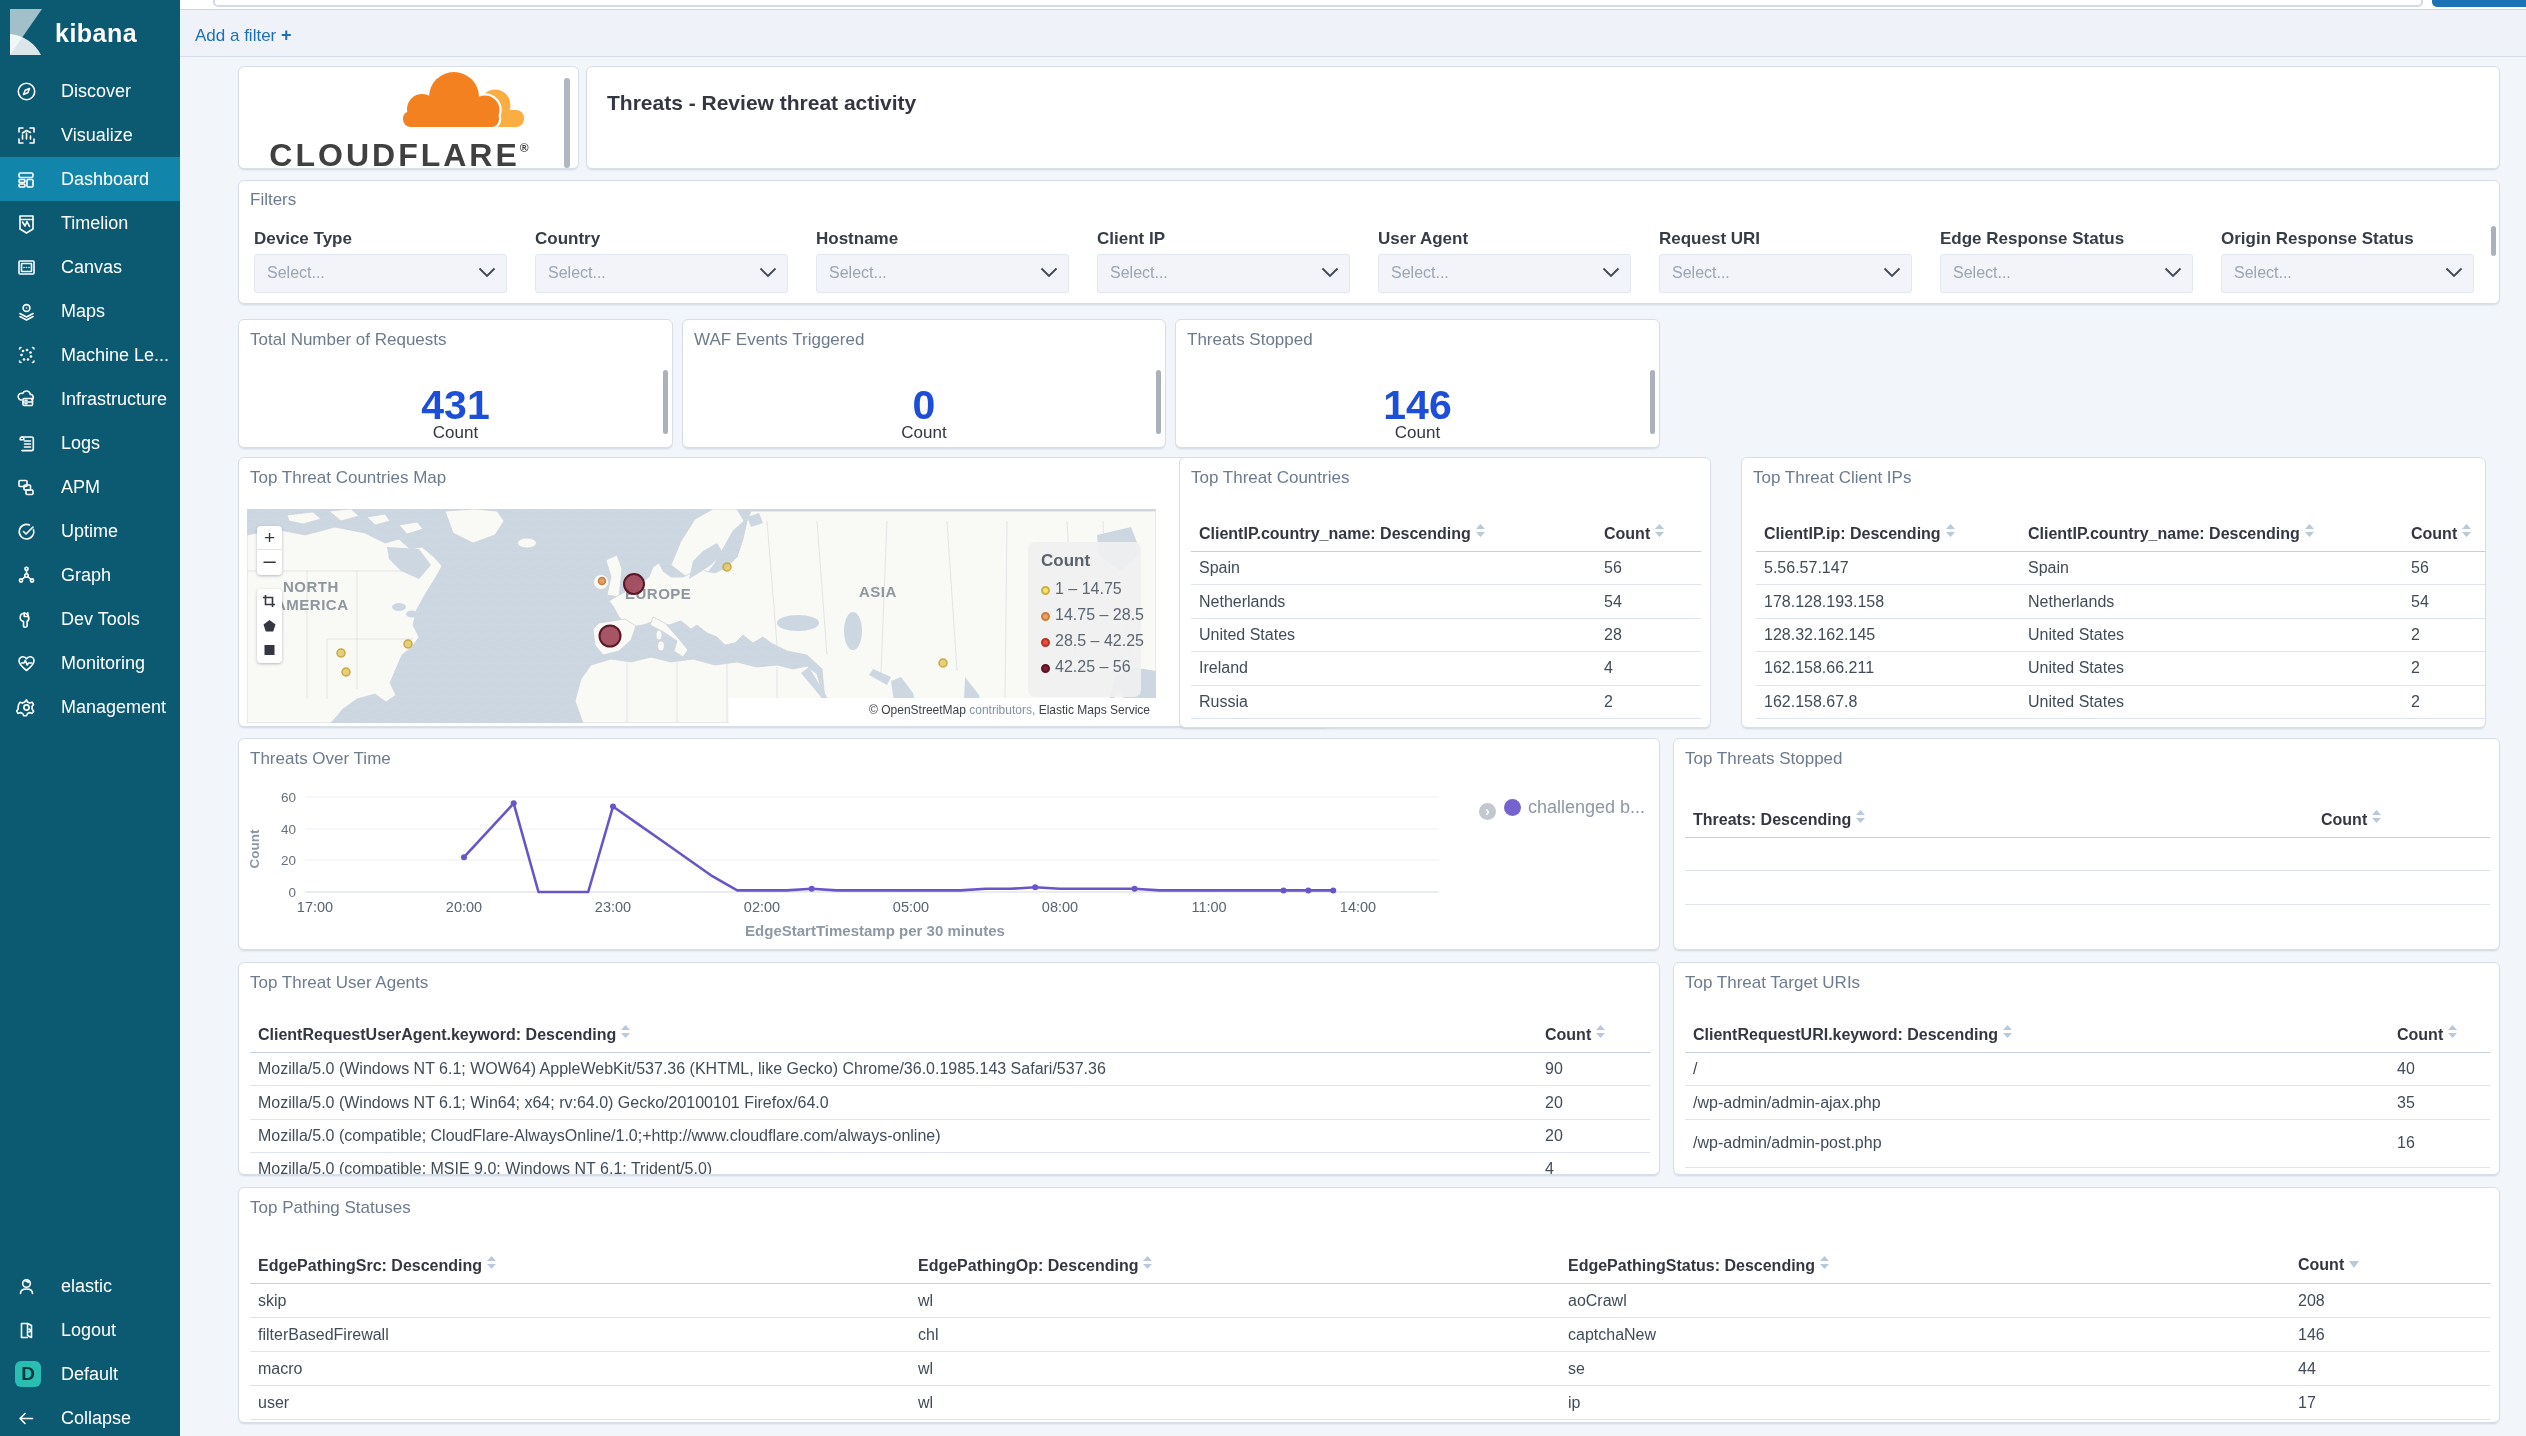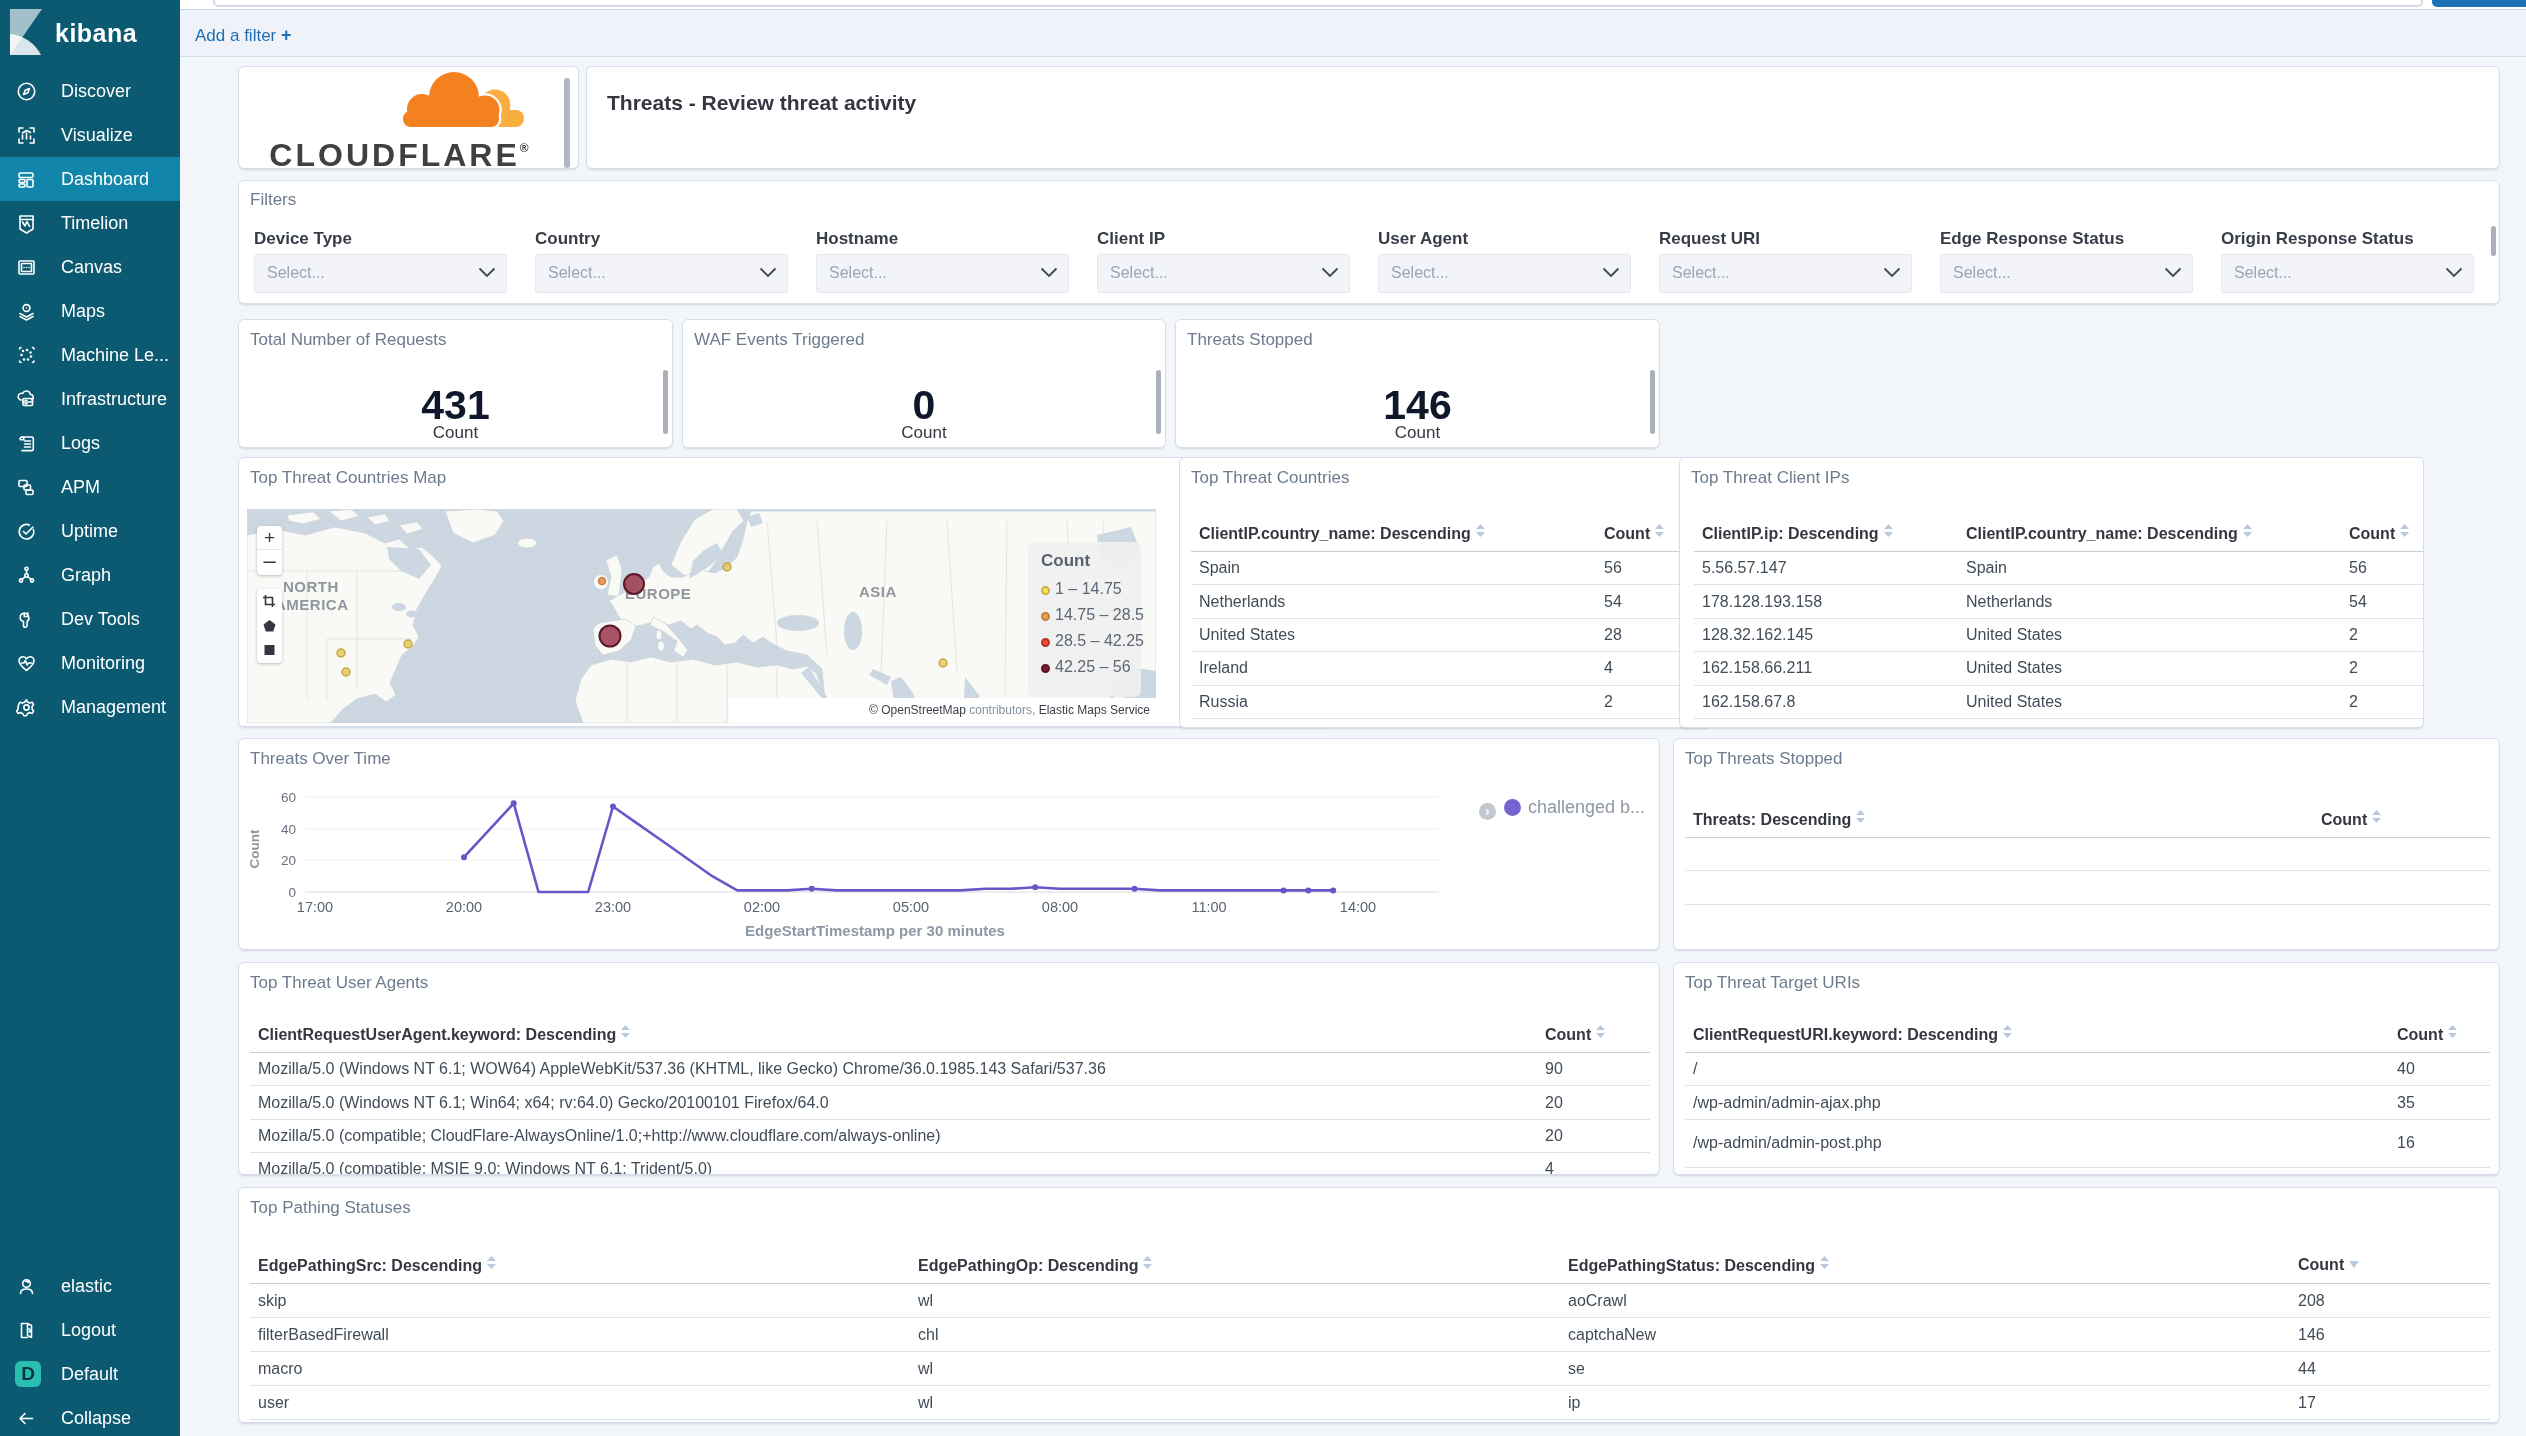--- a/index.html
+++ b/index.html
@@ -19,21 +19,21 @@
 #qbtn { position:absolute; left:2252px; top:-20px; width:110px; height:27px; background:#1b72b5; border-radius:5px; }
 #filterbar { position:absolute; left:180px; top:10px; width:2346px; height:47px; background:#eff2f8; border-bottom:1px solid #d5dce8; }
 #addfilter { position:absolute; left:15px; top:15px; font-size:17px; color:#1e6fb5; }
 #addfilter b { font-weight:700; font-size:18px; }
 
 #dash { position:absolute; left:180px; top:57px; width:2346px; height:1379px; background:#f2f5f9; }
 .panel { position:absolute; background:#fff; border:1px solid #d7dee9; border-radius:6px; box-shadow:0 2px 2px -1px rgba(130,145,170,.3); overflow:hidden; }
 .ptitle { position:absolute; left:11px; top:10px; font-size:17px; color:#6d7b8e; white-space:nowrap; }
 .thumb { position:absolute; background:#aab1bb; border-radius:3px; }
 
-.mval { position:absolute; width:100%; text-align:center; font-size:41px; font-weight:700; color:#0f172a; }
+.mval { position:absolute; width:100%; text-align:center; font-size:41px; font-weight:700; color:#1d4ed8; }
 .mlab { position:absolute; width:100%; text-align:center; font-size:17px; color:#343741; }
 
 table.kt { border-collapse:collapse; font-size:16px; color:#414c58; table-layout:fixed; }
 table.kt th { text-align:left; font-weight:700; color:#343741; padding:8px 8px 8px 8px; border-bottom:1px solid #c6d0dd; white-space:nowrap; overflow:hidden; }
 table.kt td { padding:7px 8px; border-bottom:1px solid #dde4ee; white-space:nowrap; overflow:hidden; }
 .sort { display:inline-block; vertical-align:1px; margin-left:4px; }
 
 .legrow { position:absolute; font-size:18px; color:#8e98a2; white-space:nowrap; line-height:20px; }
 .dot { display:inline-block; width:17px; height:17px; border-radius:50%; vertical-align:-3px; margin-right:7px; }
 .larr { display:inline-block; width:17px; height:17px; border-radius:50%; background:#c3c8cf; color:#fff; font-size:14px; line-height:16px; text-align:center; font-weight:700; margin-right:8px; vertical-align:-3px; }
@@ -484,21 +484,21 @@
                 <td>4</td>
               </tr>
               <tr style="height:33.4px">
                 <td>Russia</td>
                 <td>2</td>
               </tr>
             </tbody>
           </table>
         </div>
       </div>
-<div class="panel" style="left:1499px;top:400px;width:745px;height:271px">
+<div class="panel" style="left:1561px;top:400px;width:745px;height:271px">
         <div class="ptitle">Top Threat Client IPs</div>
         <div style="position:absolute;left:14px;top:57px;width:757px">
           <table class="kt" style="width:757px">
             <thead>
               <tr style="height:36px">
                 <th style="width:264px">ClientIP.ip: Descending<svg class="sort" width="11" height="15" viewBox="0 0 11 15">
                     <path d="M5.5 1 L10 6 H1 Z" fill="#b9c8da"></path>
                     <path d="M5.5 14 L1 9 H10 Z" fill="#b9c8da"></path>
                   </svg></th>
                 <th style="width:383px">ClientIP.country_name: Descending<svg class="sort" width="11" height="15" viewBox="0 0 11 15">

